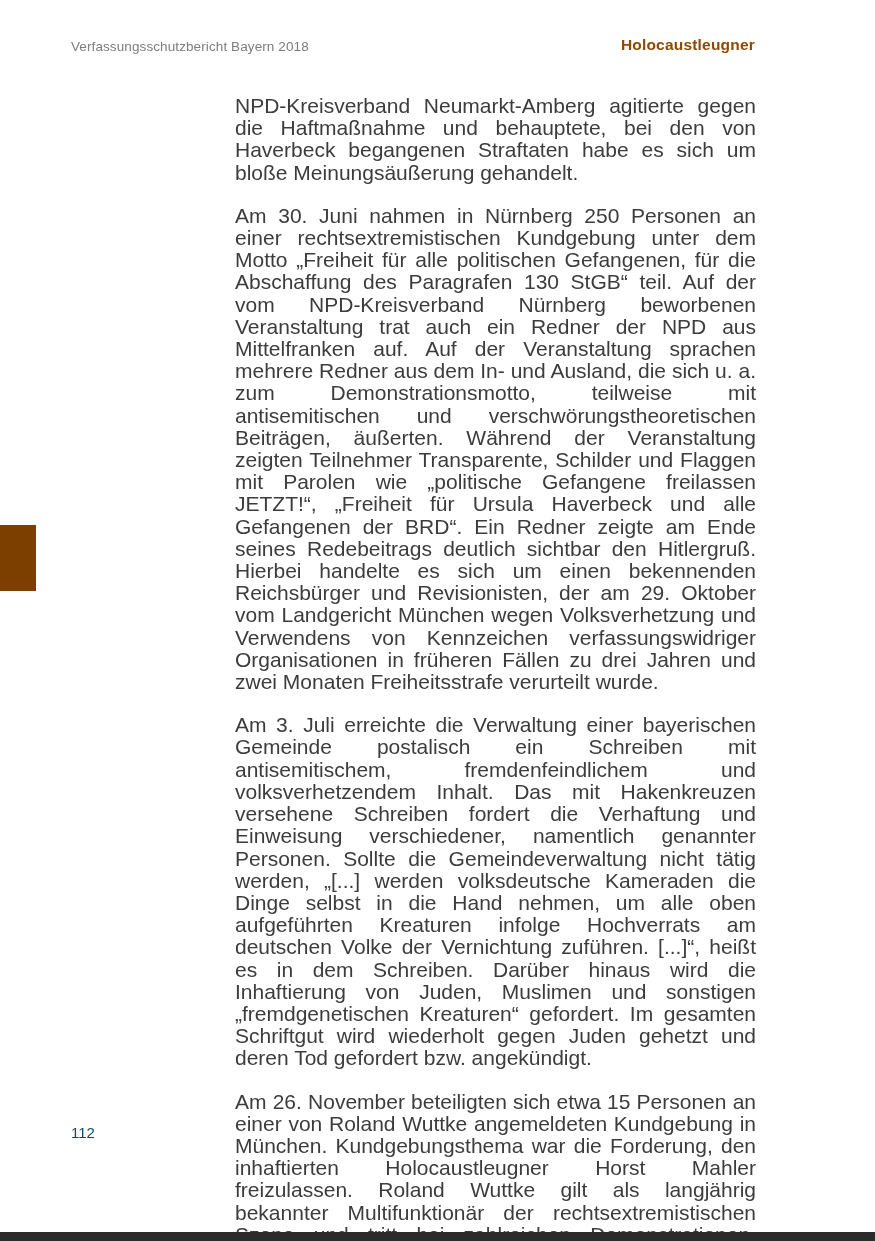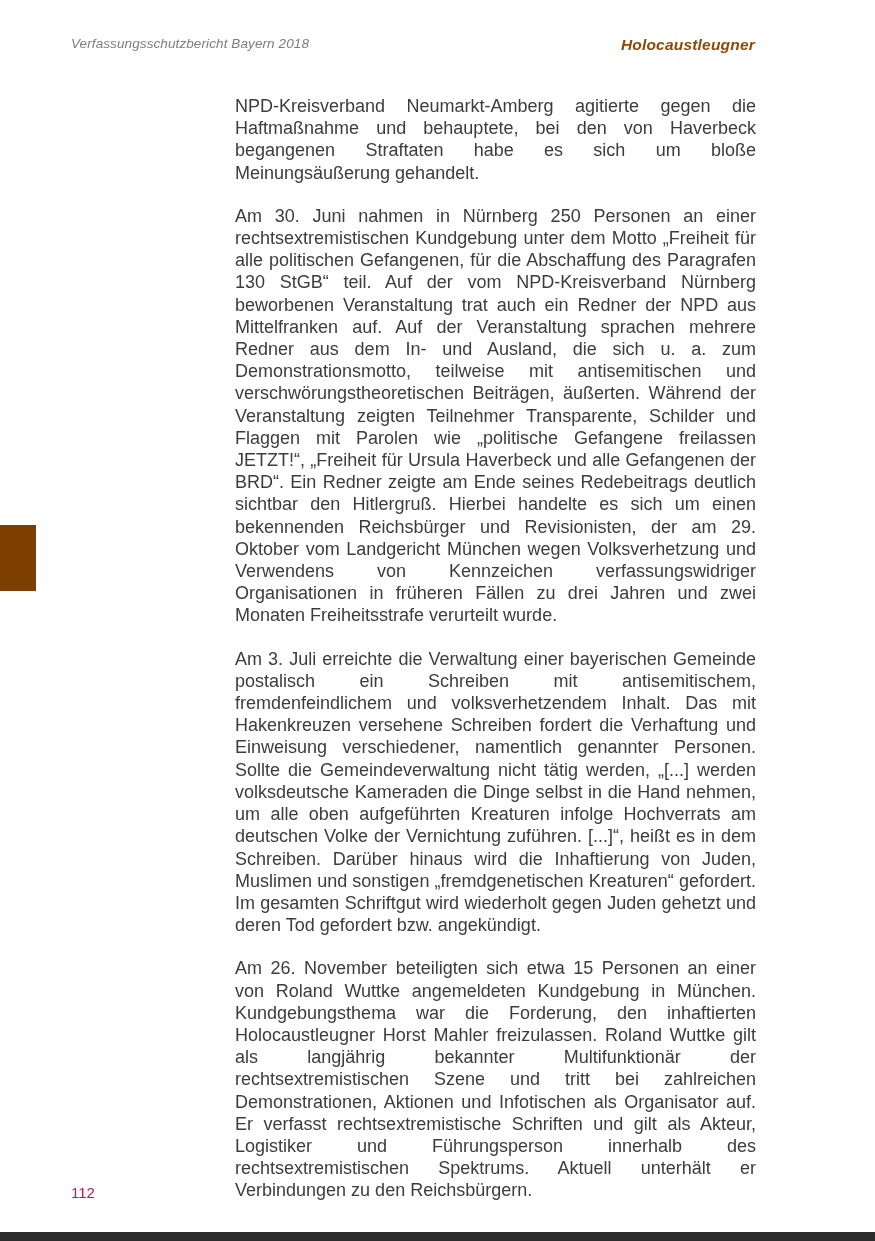--- a/index.html
+++ b/index.html
@@ -20,62 +20,61 @@
     overflow:hidden;
     margin:0 auto;
   }
   .header{
     position:absolute;
     top:36px;
     left:71px;
     width:684px;
     display:flex;
     justify-content:space-between;
-    align-items:flex-start;
-    font-style:italic;
+    align-items:flex-end;
   }
   .header-left{
     color:var(--muted_text);
     font-size:13.5px;
     letter-spacing:0.1px;
   }
   .header-right{
     color:var(--accent);
     font-weight:bold;
     font-size:15.5px;
     letter-spacing:0.2px;
   }
   .content{
     position:absolute;
     top:95px;
     left:235px;
     width:521px;
   }
   .content p{
     margin:0 0 21px 0;
-    font-size:18px;
+    font-size:21px;
     line-height:22.2px;
     text-align:justify;
     color:var(--body_text);
     hyphens:manual;
   }
   .chapter-tab{
     position:absolute;
     left:0;
     top:525px;
     width:36px;
     height:66px;
     background:var(--tab);
   }
   .page-number{
     position:absolute;
     left:71px;
-    top:1184px;
+    top:1124px;
     font-size:15px;
-    color:#be185d;
+    color:#0c4a6e;
   }
   .footer-bar{
     position:absolute;
     left:0;
     bottom:0;
     width:100%;
     height:9px;
     background:var(--footer_bar);
   }
 </style>

